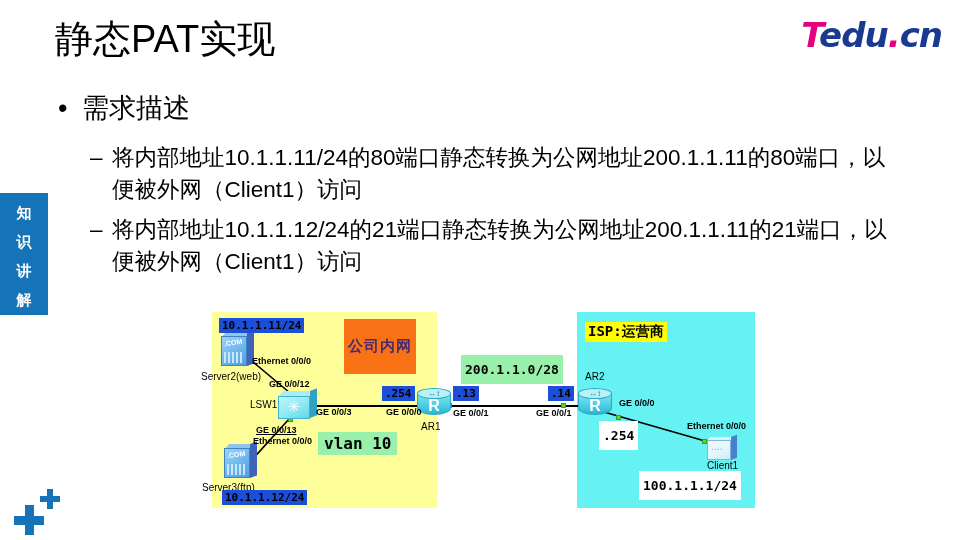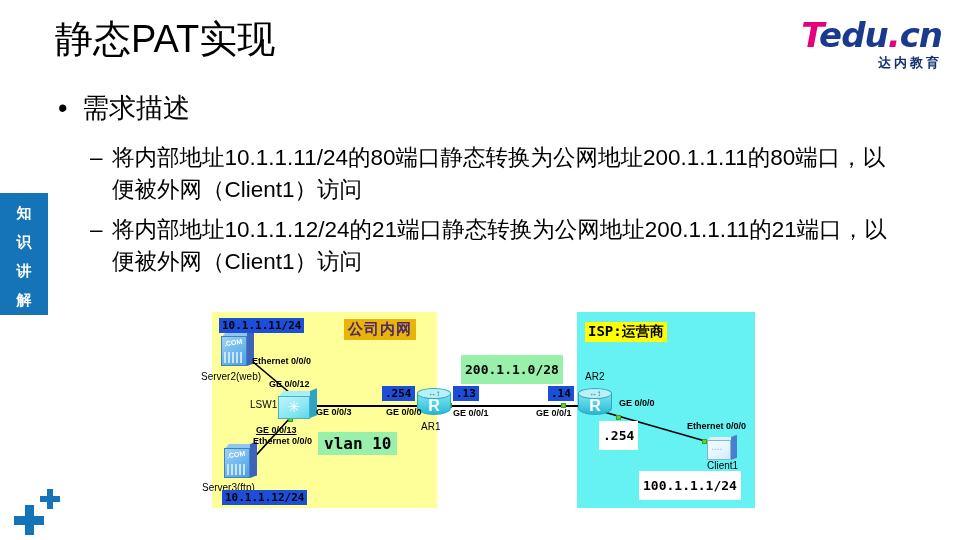--- a/index.html
+++ b/index.html
@@ -162,23 +162,23 @@
     font-size: 12px;
     font-weight: bold;
     background: #ffffff;
     color: #000000;
     padding: 7px 4px;
   }
   .tag-pink {
     font-family: "Liberation Sans", sans-serif;
     font-size: 15px;
     font-weight: bold;
-    background: #eab308;
+    background: #f97316;
     color: #4b2a6b;
-    padding: 1px 4px;
+    padding: 18px 4px;
     letter-spacing: 1px;
   }
   .tag-yellow {
     font-family: "DejaVu Sans Mono", monospace;
     font-size: 14px;
     font-weight: bold;
     background: #ffff00;
     color: #000000;
     padding: 1px 3px;
   }
@@ -320,21 +320,20 @@
     box-sizing: border-box;
   }
 </style>
 </head>
 <body>
 
 <div class="slide-title">静态PAT实现</div>
 
 <div class="logo">
   <div class="logo-word"><span class="logo-t">T</span><span class="logo-edu">edu</span><span class="logo-dot">.</span><span class="logo-cn">cn</span></div>
-  <div class="logo-sub">达内教育</div>
 </div>
 
 <div class="bullet-l1">
   <span class="dot">•</span><span>需求描述</span>
 </div>
 
 <div class="sub-list">
   <div class="sub-item">
     <span class="sub-dash">–</span>
     <span class="sub-text">将内部地址10.1.1.11/24的80端口静态转换为公网地址200.1.1.11的80端口，以便被外网（Client1）访问</span>

